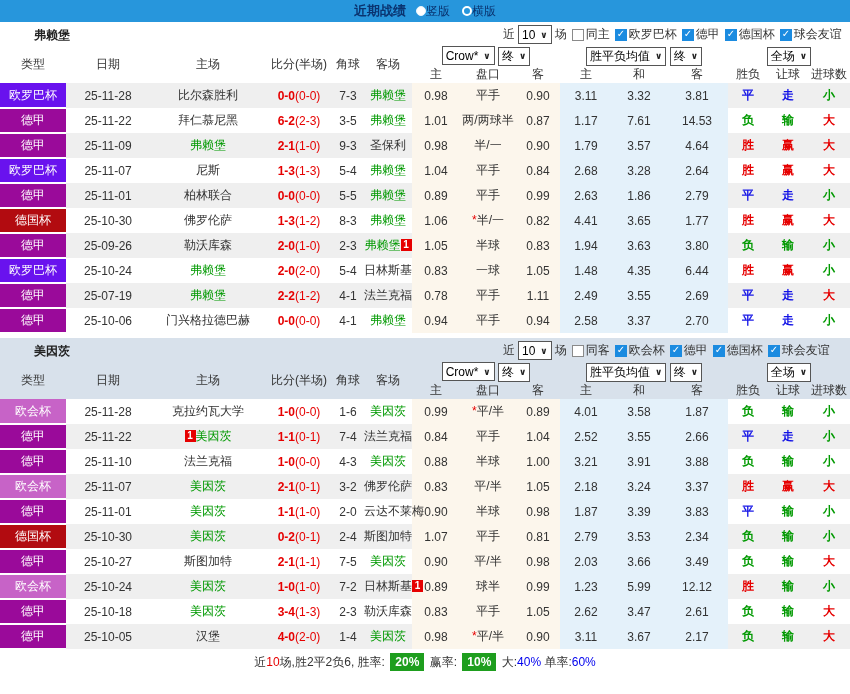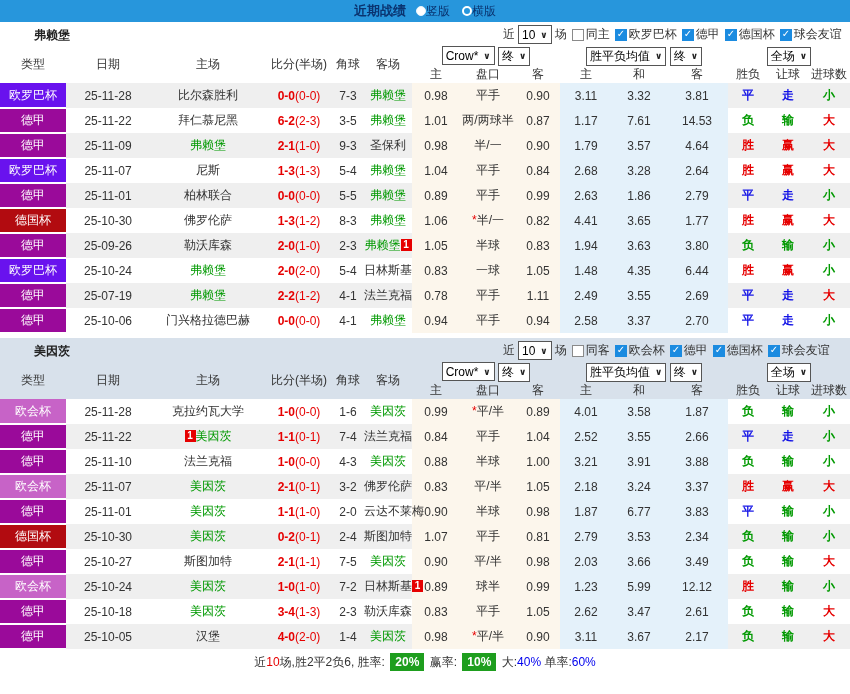--- a/index.html
+++ b/index.html
@@ -490,21 +490,21 @@
             <td class="type" style="background: rgb(154, 10, 154);">德甲</td>
             <td class="date">25-11-01</td>
             <td class="home"><span class="focus">美因茨</span></td>
             <td class="score"><span class="ft">1-1</span><span class="ht">(1-0)</span></td>
             <td class="corner">2-0</td>
             <td class="away"><span>云达不莱梅</span></td>
             <td class="c-h">0.90</td>
             <td class="c-hcap"><span>半球</span></td>
             <td class="c-a">0.98</td>
             <td class="c-w">1.87</td>
-            <td class="c-d">6.77</td>
+            <td class="c-d">3.39</td>
             <td class="c-l">3.83</td>
             <td class="res r1" style="color: rgb(20, 20, 230);">平</td>
             <td class="res r2" style="color: rgb(0, 153, 0);">输</td>
             <td class="res r3" style="color: rgb(0, 153, 0);">小</td>
           </tr>
           <tr>
             <td class="type" style="background: rgb(178, 11, 16);">德国杯</td>
             <td class="date">25-10-30</td>
             <td class="home"><span class="focus">美因茨</span></td>
             <td class="score"><span class="ft">0-2</span><span class="ht">(0-1)</span></td>

